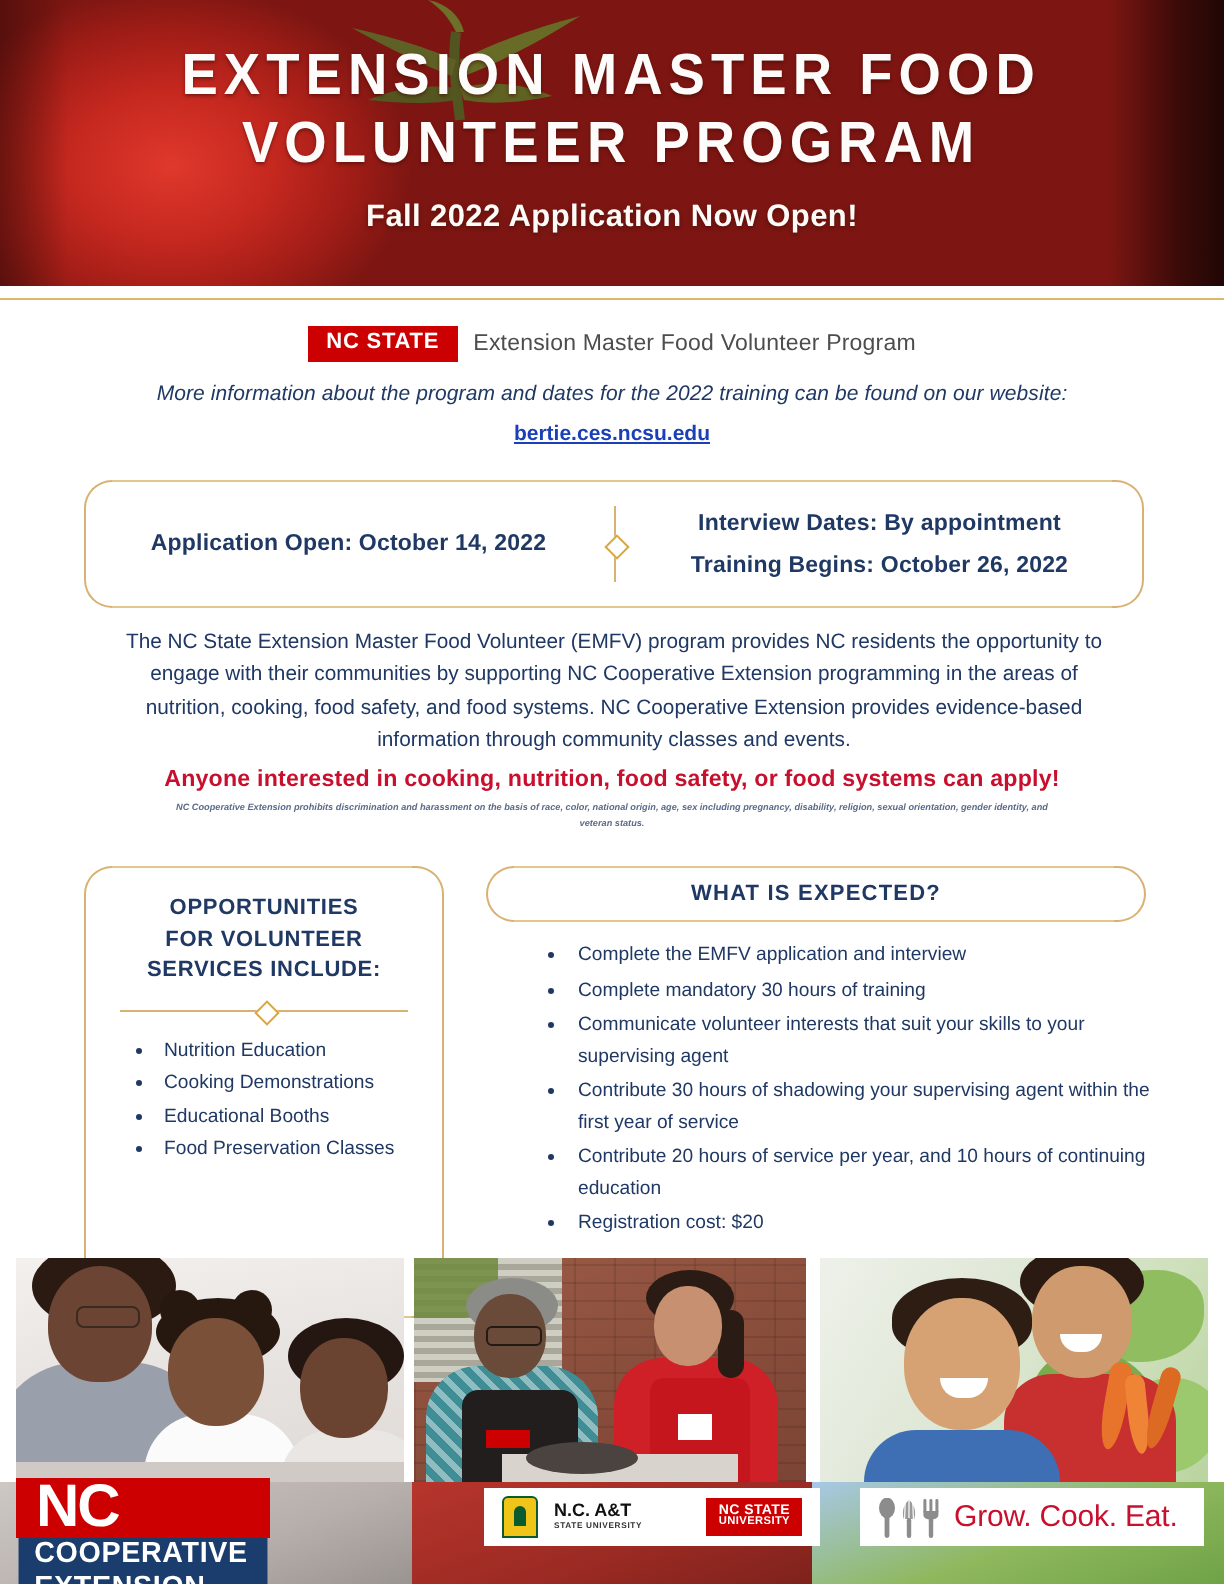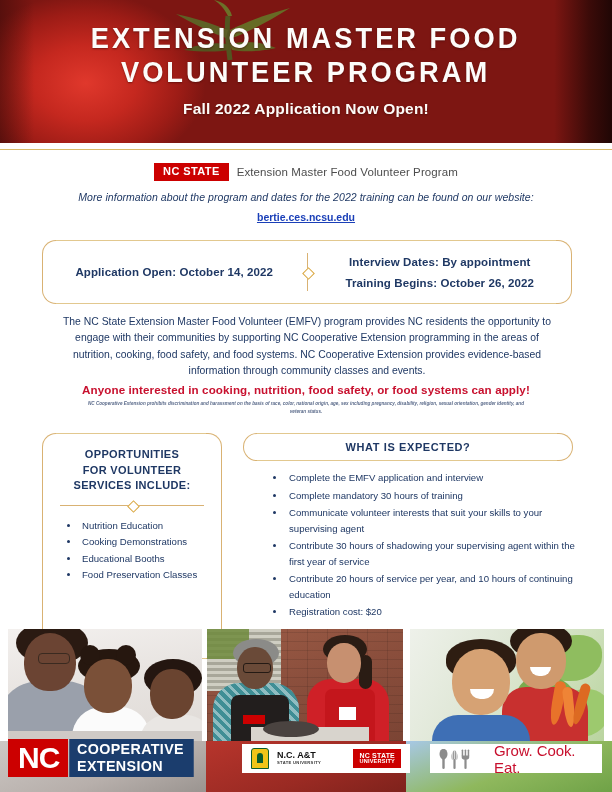--- a/index.html
+++ b/index.html
@@ -417,20 +417,21 @@
   .foot-photo-l { position:absolute; left:0; top:0; width:206px; height:51px; background:linear-gradient(160deg,#cdc8c4 0%,#b7afab 60%,#9a9490 100%); }
   .foot-photo-m { position:absolute; left:206px; top:0; width:200px; height:51px; background:linear-gradient(160deg,#b7352c 0%,#9a2a23 60%,#7e221c 100%); }
   .foot-photo-r { position:absolute; left:406px; top:0; width:206px; height:51px; background:linear-gradient(160deg,#a7c8e6 0%,#8fb85d 55%,#6fa247 100%); }
 
   .ces-logo {
     position: absolute;
     left: 8px; top: 739px;
     height: 38px;
     display: flex;
     align-items: stretch;
+    flex-direction: column;
   }
   .ces-nc {
     background: #cc0000;
     color: #ffffff;
     font-weight: bold;
     font-size: 30px;
     line-height: 1;
     display: flex;
     align-items: center;
     padding: 0 9px 0 10px;
@@ -491,21 +492,21 @@
   .ncsu-t1 { font-weight: bold; font-size: 7px; letter-spacing: .2px; }
   .ncsu-t2 { font-weight: bold; font-size: 5.6px; letter-spacing: .2px; }
 
   .gce {
     position: absolute;
     left: 430px; top: 744px;
     width: 172px; height: 29px;
     background: #ffffff;
     display: flex;
     align-items: center;
-    gap: 24px;
+    gap: 7px;
     padding: 0 9px;
     box-sizing: border-box;
   }
   .gce-icons { display: flex; align-items: flex-end; gap: 2px; flex: none; }
   .gce-text {
     color: #c8102e;
     font-weight: normal;
     font-size: 15px;
     letter-spacing: -.1px;
   }

